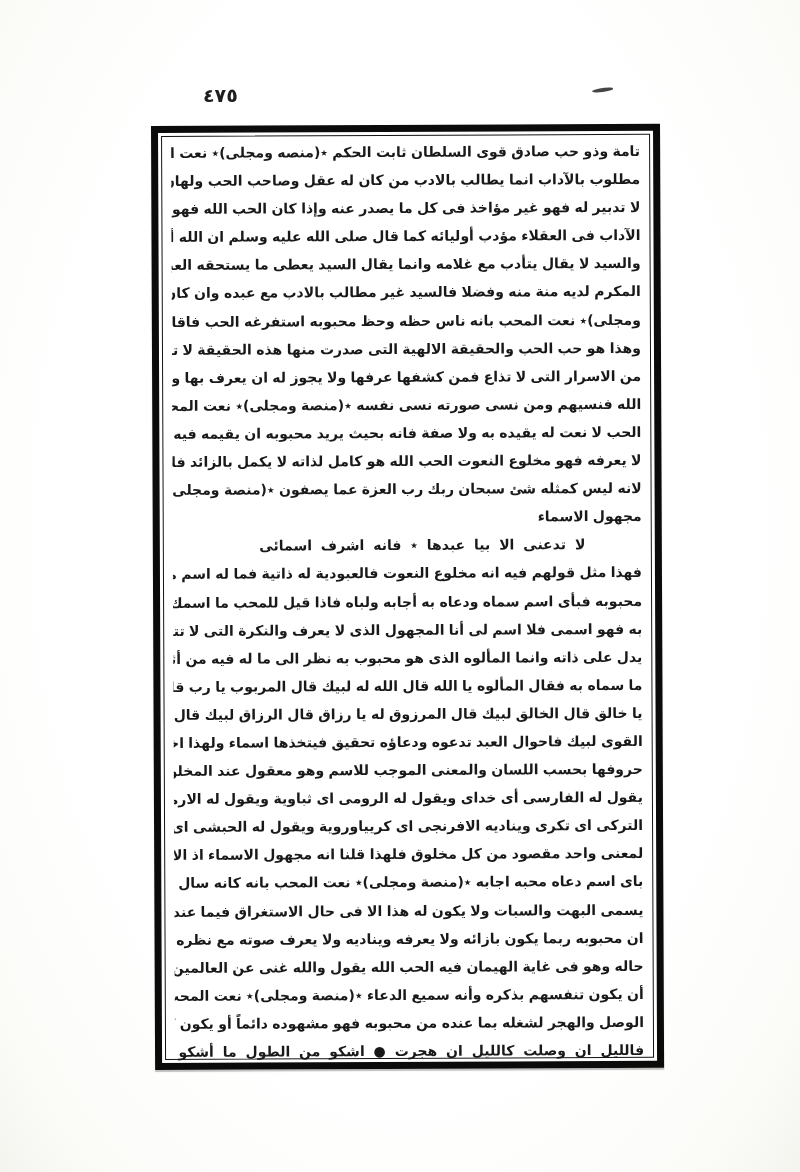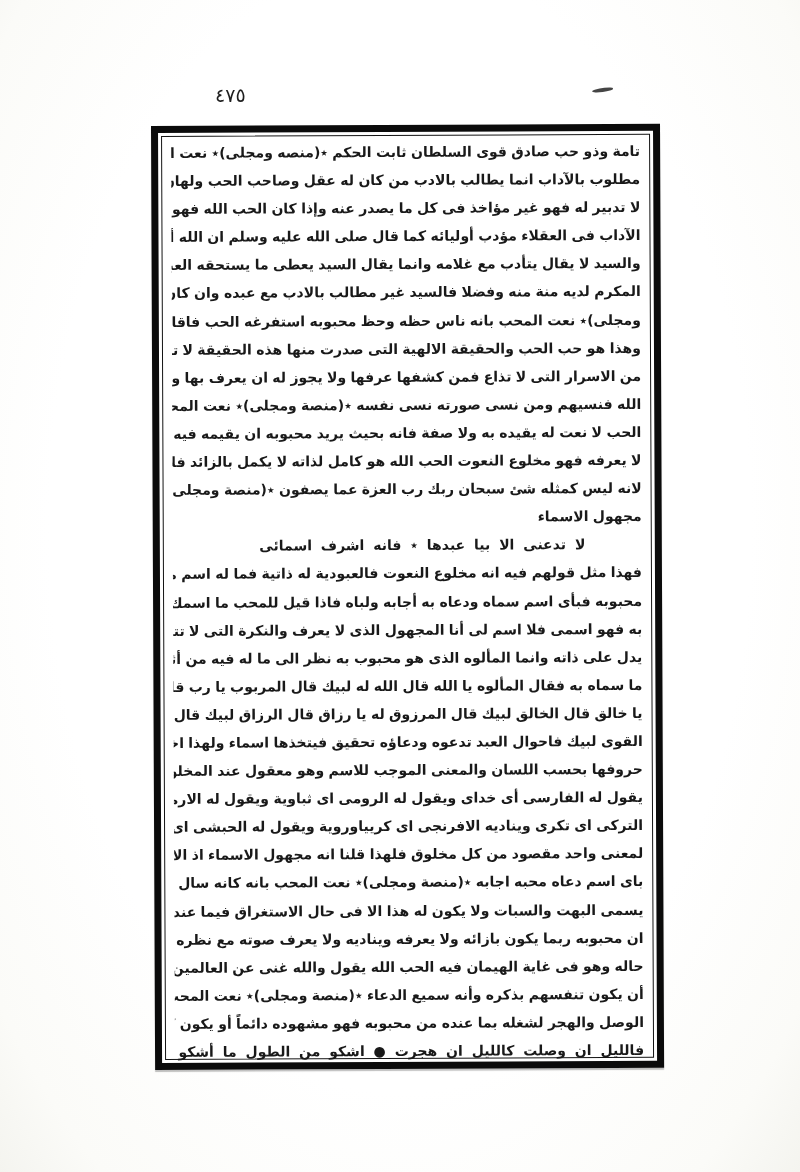--- a/index.html
+++ b/index.html
@@ -11,23 +11,23 @@
     position: relative;
     width: 800px;
     height: 1172px;
     overflow: hidden;
     background: radial-gradient(ellipse at 50% 45%, #ffffff 62%, #fbfbf8 88%, #f4f4ef 100%);
     font-family: "DejaVu Sans", sans-serif;
   }
   .page-number {
     position: absolute;
     top: 84px;
-    left: 215px;
+    left: 203px;
     font-size: 19px;
-    font-weight: normal;
+    font-weight: bold;
     color: #1e1e1e;
     letter-spacing: 1px;
   }
   .ink-smudge-mark {
     position: absolute;
     top: 88px;
     left: 592px;
     width: 21px;
     height: 3.5px;
     background: #2b2b2b;

